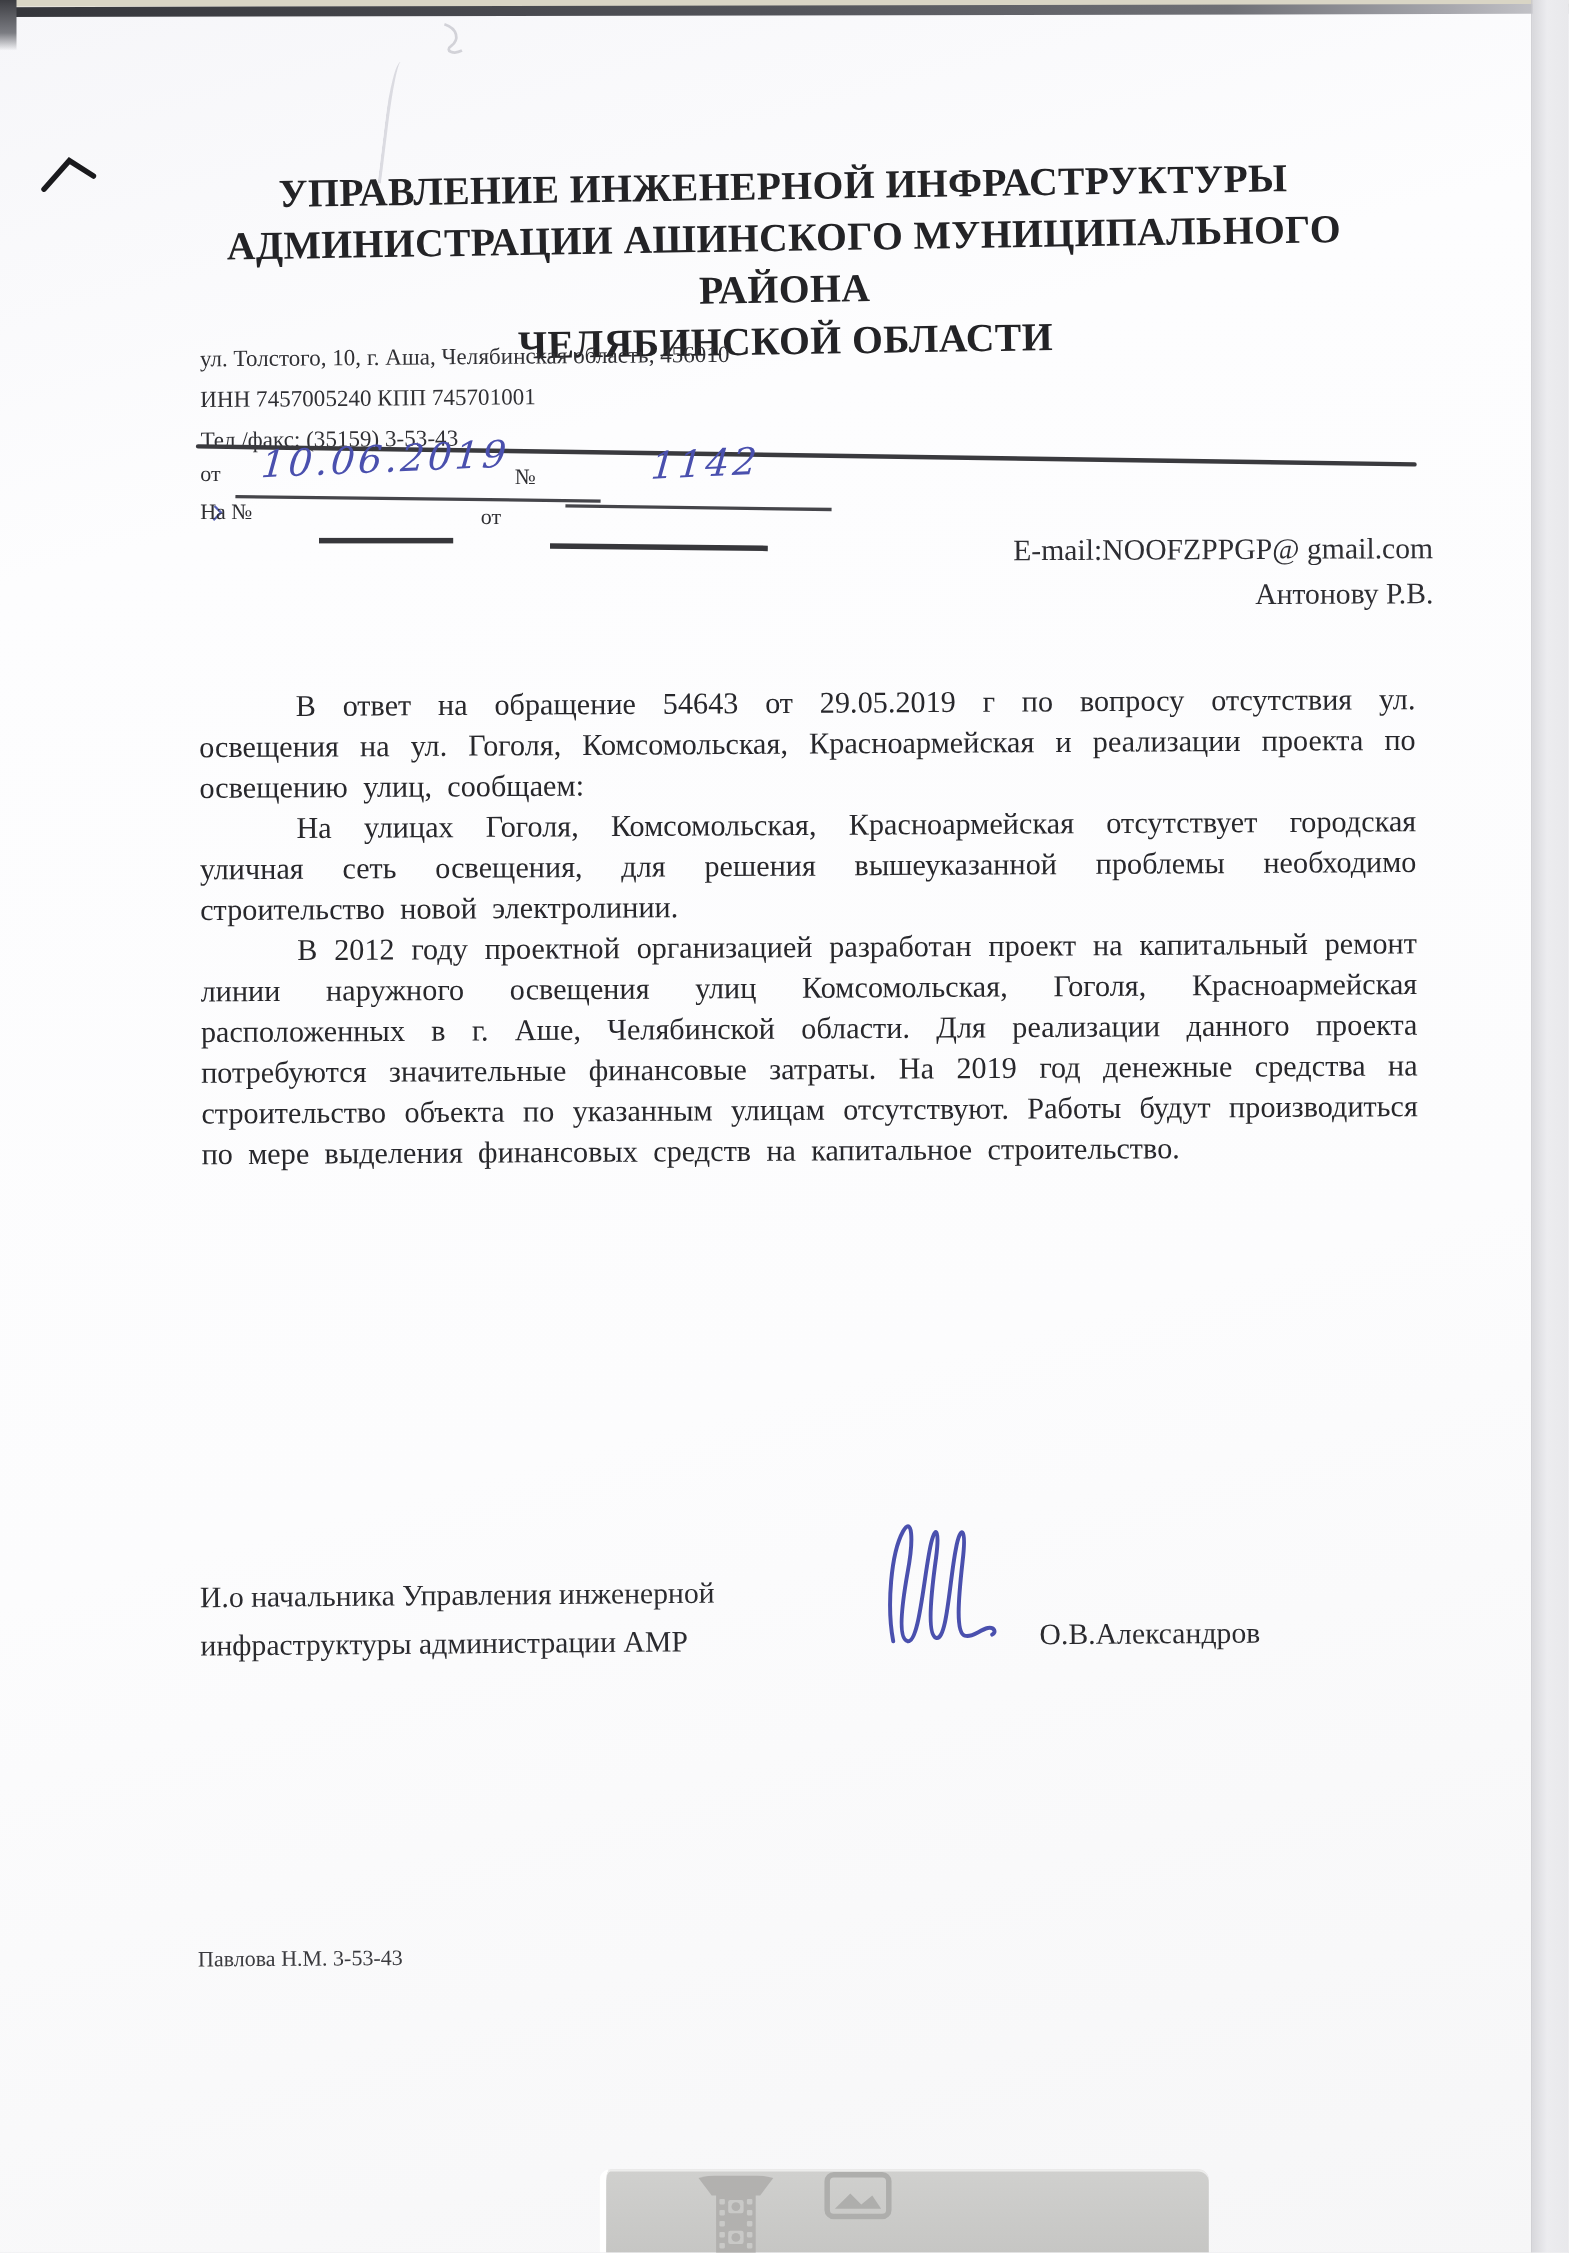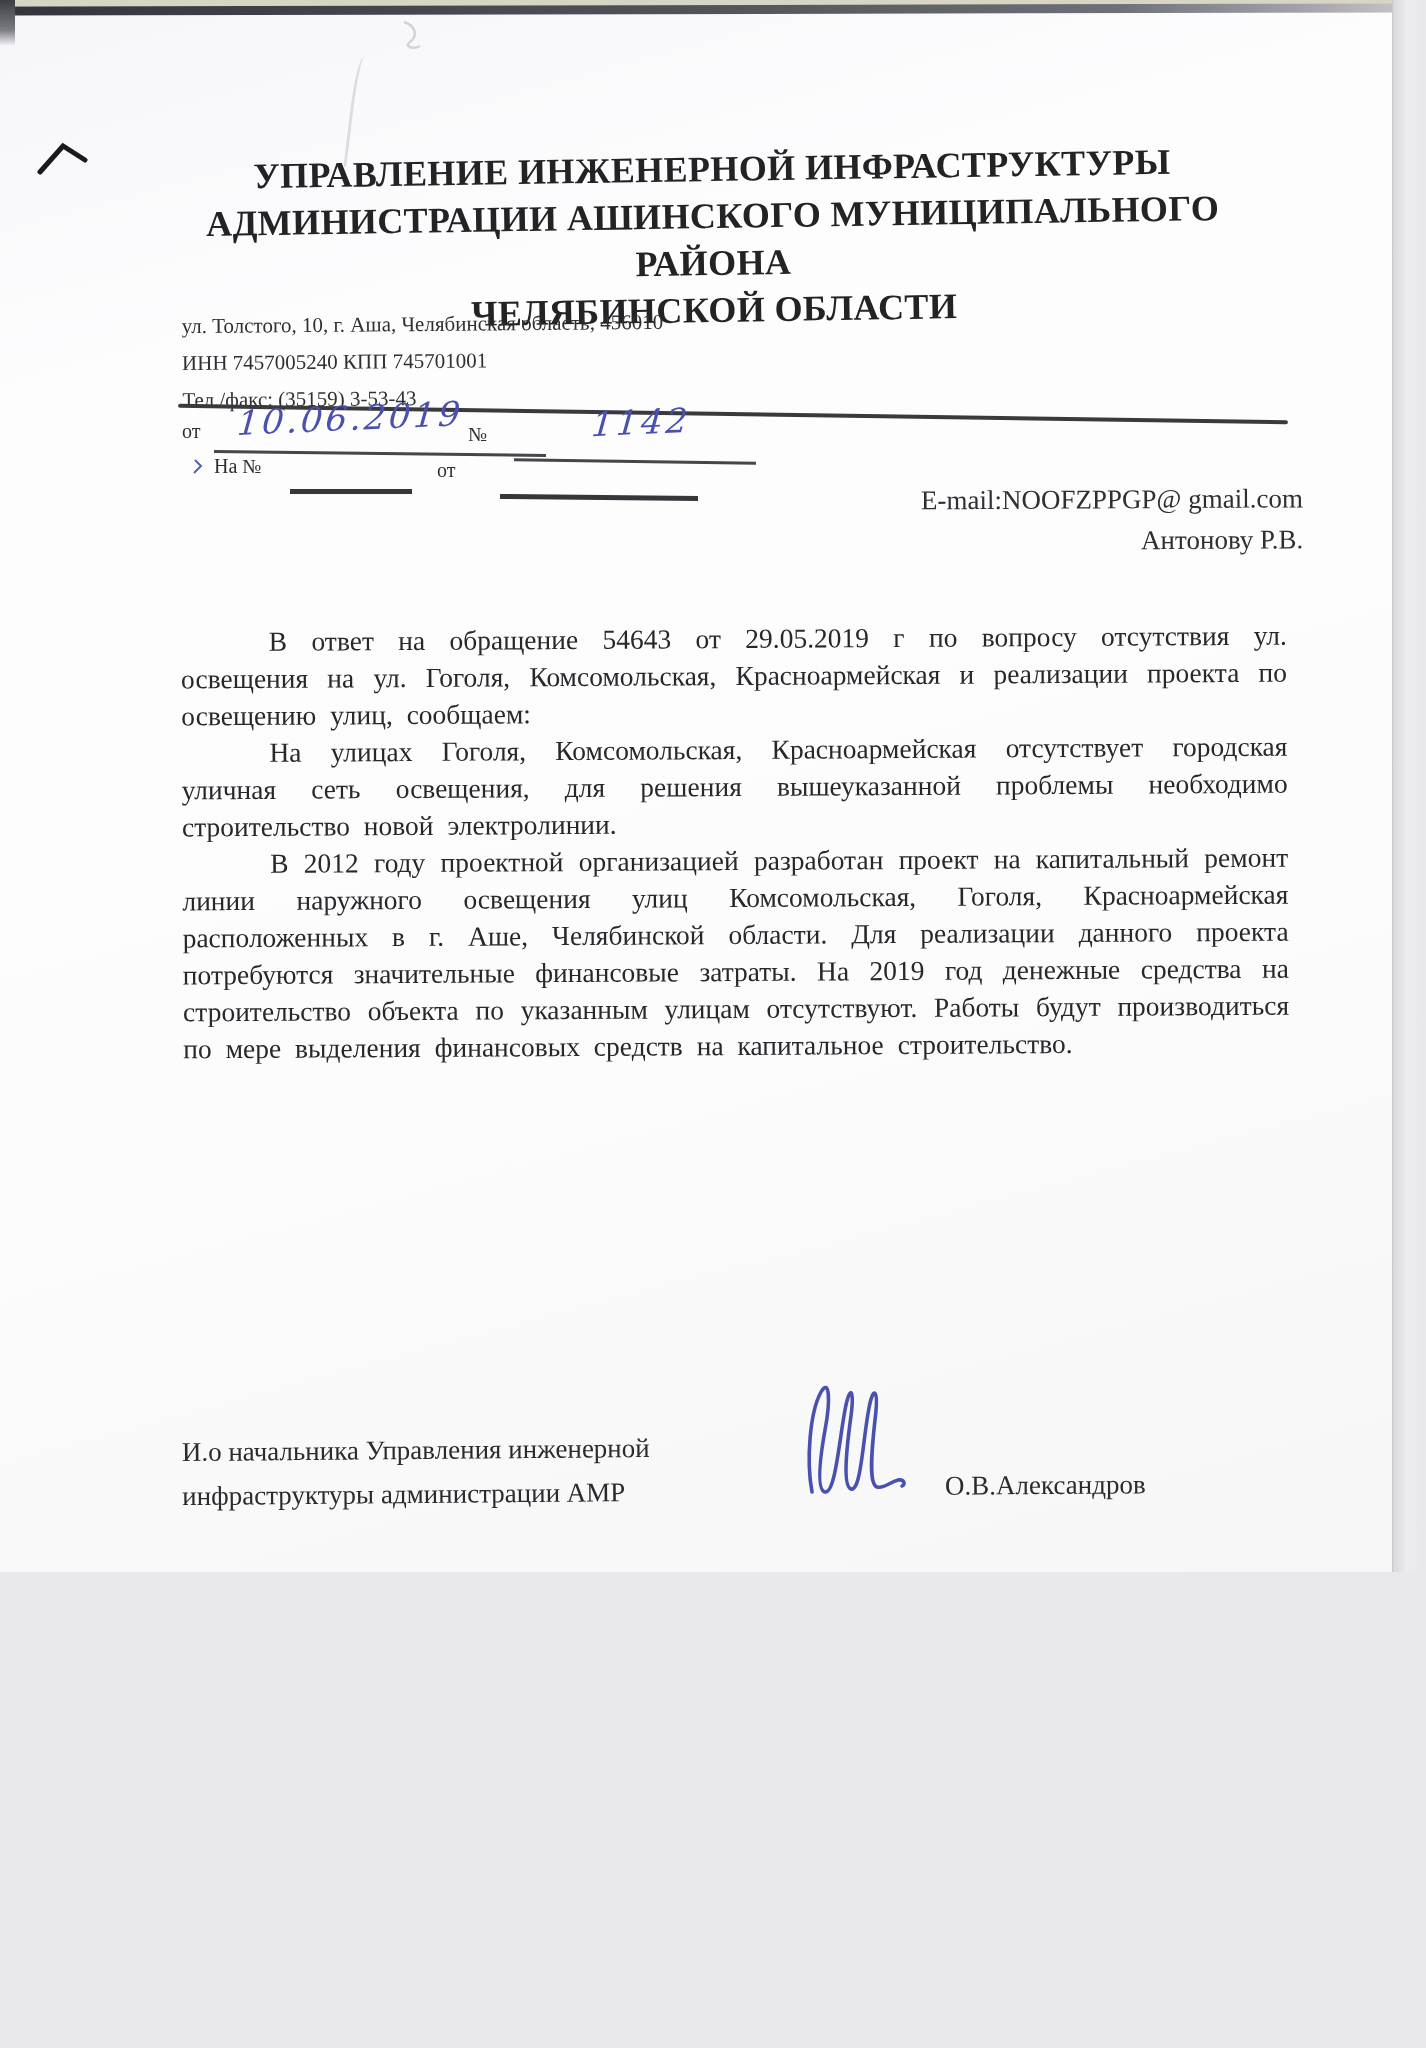--- a/index.html
+++ b/index.html
@@ -1,17 +1,17 @@
 <!DOCTYPE html>
 <html><head>
 <meta charset="utf-8">
 <style>
   html,body{margin:0;padding:0;background:#e9e9ec;}
   .page{
-    position:relative;width:1426px;height:1572px;overflow:hidden;
+    position:relative;width:1426px;height:2048px;overflow:hidden;
     background:linear-gradient(165deg,#f6f6f9 0%,#fdfdfe 22%,#fcfcfd 60%,#f6f6f7 100%);
     font-family:"Liberation Serif","DejaVu Serif",serif;color:#2d2d30;
   }
   
   .edge-cream{position:absolute;top:0;left:0;width:100%;height:6px;background:#d9d5c5;}
   .edge-dark{position:absolute;top:5px;left:-4px;width:1436px;height:9px;
     background:linear-gradient(90deg,#34353a,#53545a 50%,#6f7076 78%,#a7a7ad 92%,#cfcfd3);
     transform:rotate(-0.12deg);}
   .corner-blob{position:absolute;top:0;left:0;width:15px;height:46px;
     background:linear-gradient(180deg,#3c3d42,#7b7c82 65%,rgba(200,200,205,0));}
@@ -98,21 +98,21 @@
 
   <div class="rule-main"></div>
 
   <div class="lbl" style="left:182px;top:420px;">от</div>
   <div class="hand" style="left:238px;top:398px;">10.06.2019</div>
   <div class="uline" style="left:214px;top:452px;width:332px;transform:rotate(0.7deg);"></div>
   <div class="lbl" style="left:468px;top:423px;">№</div>
   <div class="hand" style="left:592px;top:402px;">1142</div>
   <div class="uline" style="left:514px;top:460px;width:242px;transform:rotate(0.8deg);"></div>
 
-  <div class="lbl" style="left:182px;top:455px;margin-left:32px;">На №</div>
+  <div class="lbl" style="left:182px;top:455px;">На №</div>
   <div class="uline thick" style="left:290px;top:489px;width:122px;"></div>
   <div class="lbl" style="left:437px;top:459px;">от</div>
   <div class="uline thick" style="left:500px;top:495px;width:198px;transform:rotate(0.6deg);"></div>
 
   <div class="recipient">
     <div>E-mail:NOOFZPPGP@ gmail.com</div>
     <div>Антонову Р.В.</div>
   </div>
 
   <div class="body-text">

